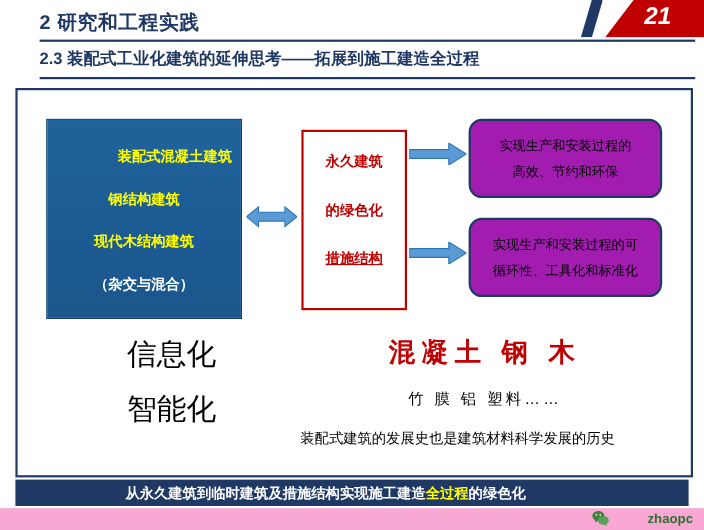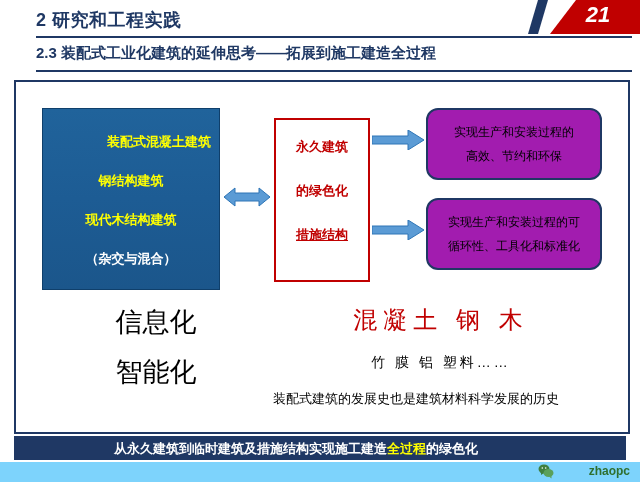--- a/index.html
+++ b/index.html
@@ -110,21 +110,21 @@
   
   .arr{
     position:absolute;width:52px;height:20px;
   }
   .arr1{left:356px;top:48px;}
   .arr2{left:356px;top:138px;}
   .bl1{position:absolute;left:40px;top:222px;width:200px;text-align:center;font-size:27px;color:#000;}
   .bl2{position:absolute;left:40px;top:272px;width:200px;text-align:center;font-size:27px;color:#000;}
   .redbig{
     position:absolute;left:250px;top:222px;width:350px;
-    text-align:center;color:#c00000;font-size:24px;font-weight:normal;
+    text-align:center;color:#c00000;font-size:24px;font-weight:bold;
     letter-spacing:6px;
   }
   .midsmall{
     position:absolute;left:250px;top:272px;width:350px;
     text-align:center;color:#000000;font-size:14px;letter-spacing:3px;
   }
   .lastline{
     position:absolute;left:200px;top:308px;width:400px;
     text-align:center;color:#000000;font-size:13px;
   }
@@ -134,21 +134,21 @@
     background:#1f3864;
   }
   .footer .ftxt{
     position:absolute;left:0;top:4px;width:564px;text-align:center;
     color:#ffffff;font-size:13px;font-weight:bold;
   }
   .footer .hl{color:#ffff00;}
   
   .wxbar{
     position:absolute;left:0;top:462px;width:640px;height:20px;
-    background:#7dd3fc;
+    background:#f9a8d4;
   }
   .wxtxt{
     position:absolute;right:10px;top:2px;color:#2f6f2f;font-size:12px;
     font-weight:bold;
   }
   .wxicon{
     position:absolute;right:86px;top:1px;width:16px;height:16px;
   }
 </style>
 </head>

